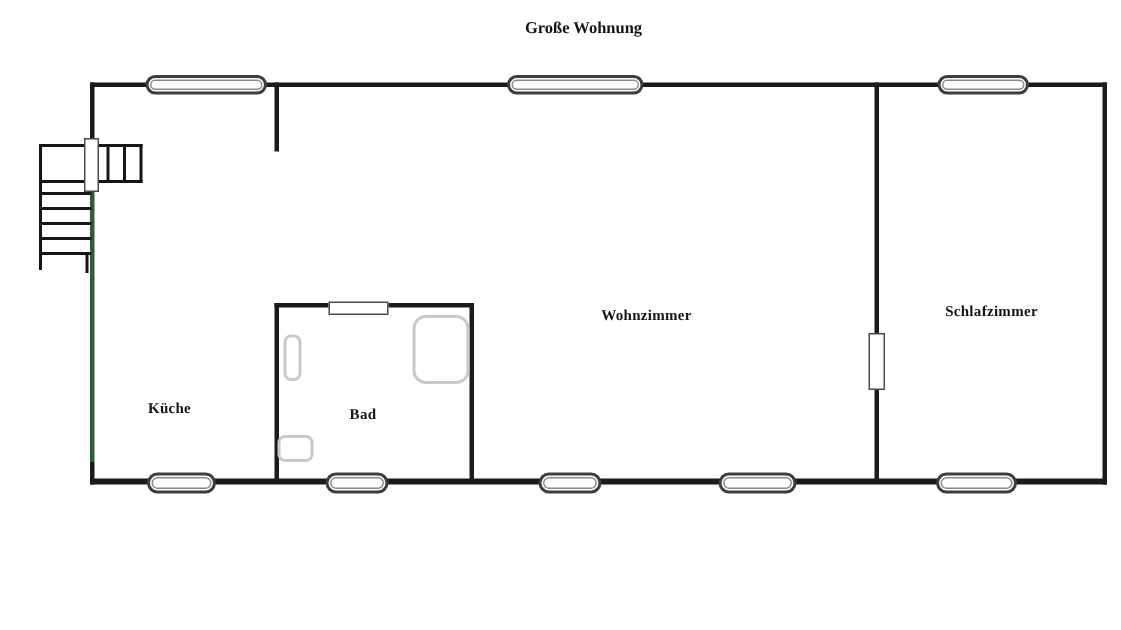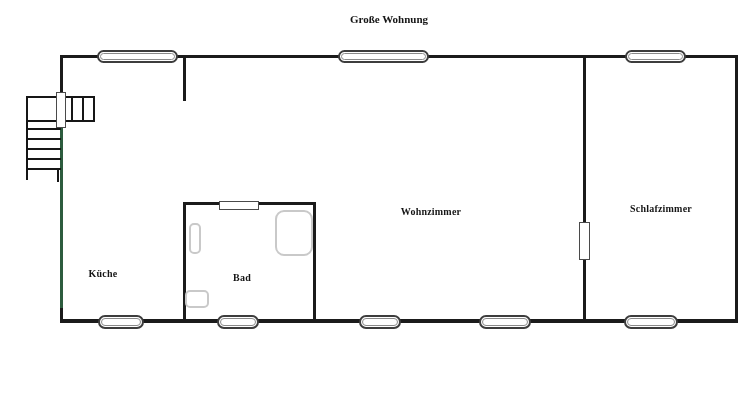--- a/index.html
+++ b/index.html
@@ -82,18 +82,18 @@
   <div class="window" style="left:624px; top:315px; width:54px; height:14px;"></div>
 
   <div class="door" style="left:56px;  top:92px;  width:10px; height:36px;"></div>
   <div class="door" style="left:219px; top:201px; width:40px; height:9px;"></div>
   <div class="door" style="left:579px; top:222px; width:11px; height:38px;"></div>
 
   <div class="fixture" style="left:275px; top:210px; width:38px; height:46px; border-radius:9px;"></div>
   <div class="fixture" style="left:189px; top:223px; width:12px; height:31px; border-radius:5px;"></div>
   <div class="fixture" style="left:185px; top:290px; width:24px; height:18px; border-radius:5px;"></div>
 
-  <div class="room-label" style="left:103px; top:273px;">Küche</div>
+  <div class="room-label" style="left:113px; top:273px;">Küche</div>
   <div class="room-label" style="left:242px; top:277px;">Bad</div>
   <div class="room-label" style="left:431px; top:211px;">Wohnzimmer</div>
   <div class="room-label" style="left:661px; top:208px;">Schlafzimmer</div>
 
 </div>
 
 </body></html>

